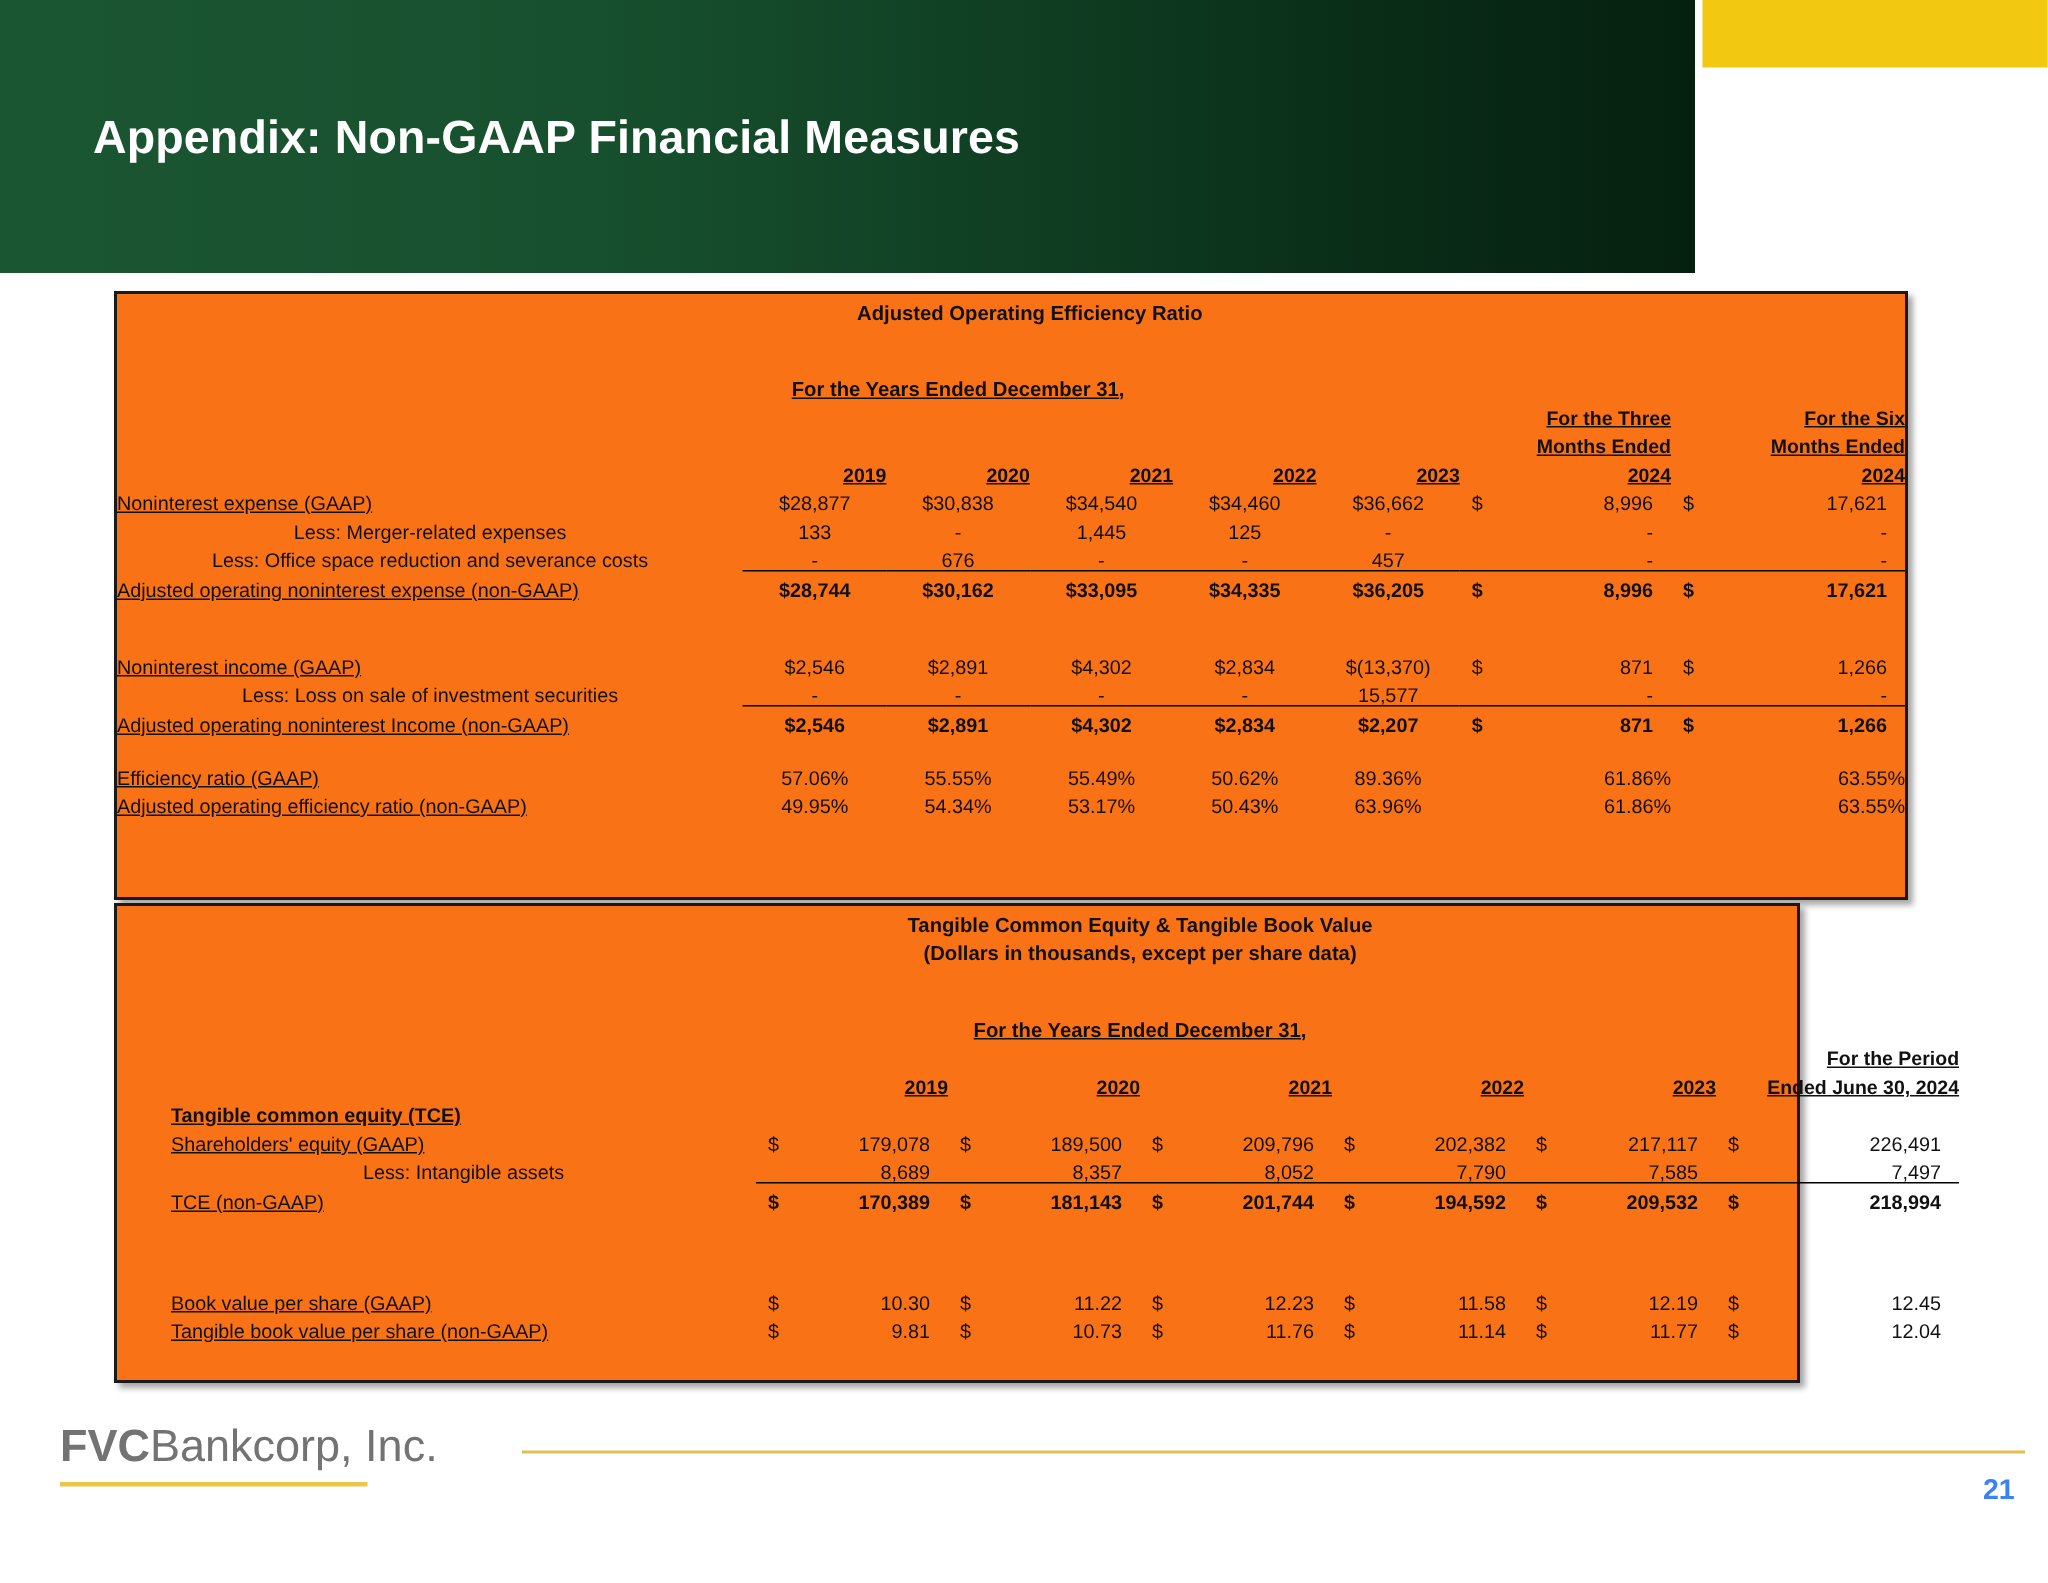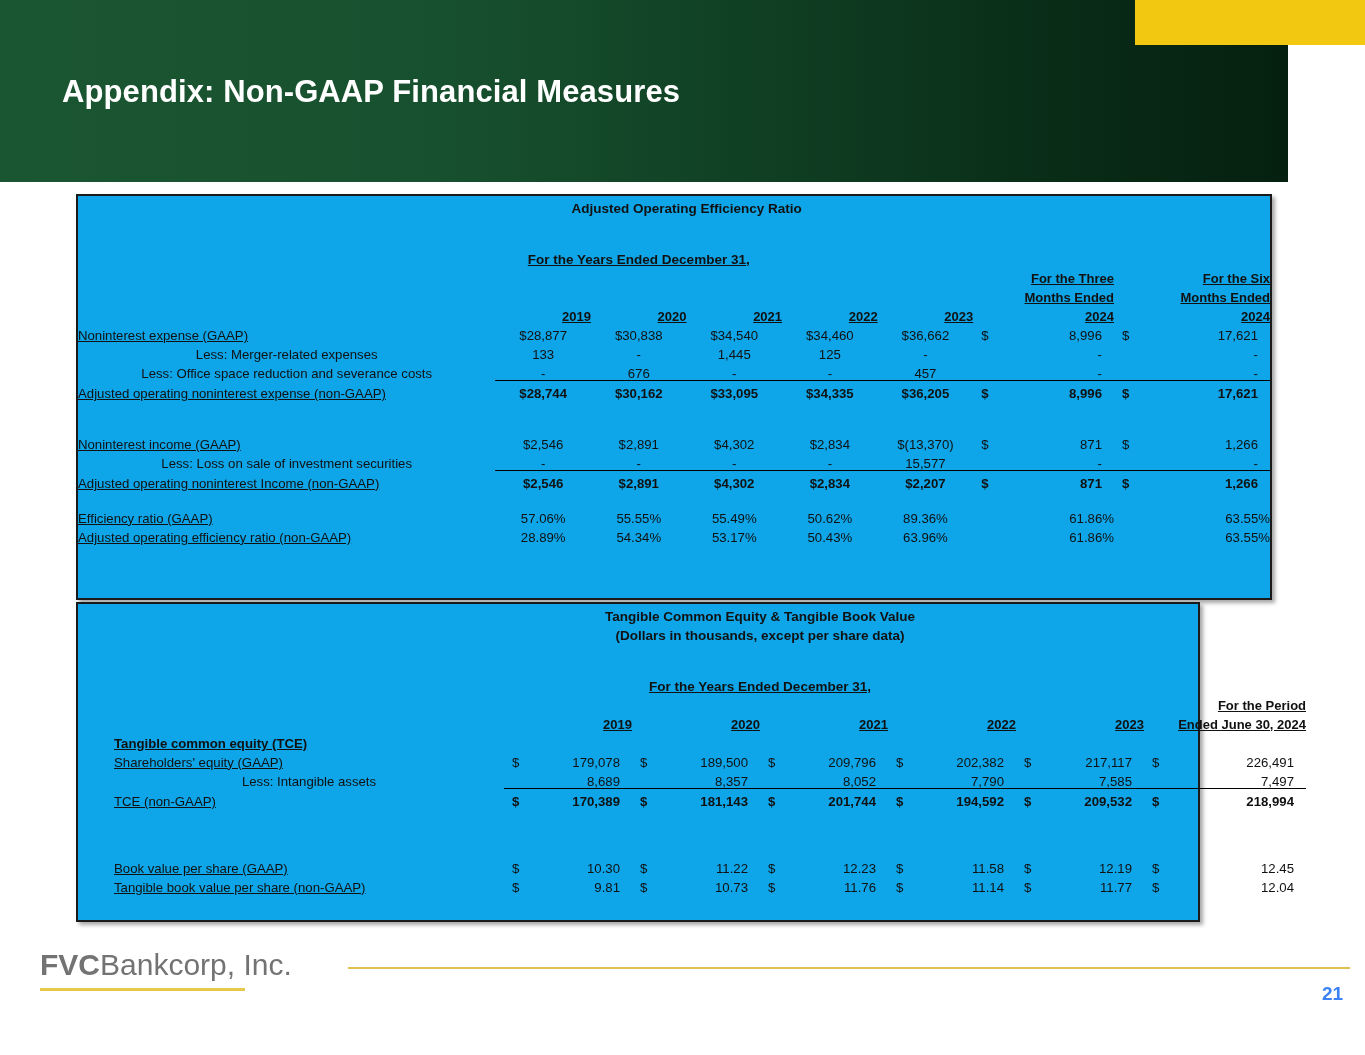--- a/index.html
+++ b/index.html
@@ -12,21 +12,21 @@
     height: 1055px;
     position: relative;
     font-family: "Liberation Sans", sans-serif;
     overflow: hidden;
   }
 
   
   #header-band {
     position: absolute;
     left: 0; top: 0;
-    width: 1288px; height: 182px;
+    width: 1130px; height: 182px;
     background: linear-gradient(to right, #1b5632 0%, #17502e 35%, #0f3d22 62%, #092c17 82%, #05200f 100%);
   }
   #accent-bar {
     position: absolute;
     left: 1135px; top: 0;
     width: 230px; height: 45px;
     background: #f2c811;
   }
   #slide-title {
     position: absolute;
@@ -34,21 +34,21 @@
     font-size: 31px;
     font-weight: bold;
     color: #ffffff;
     letter-spacing: 0.1px;
     white-space: nowrap;
   }
 
   
   .table-frame {
     position: absolute;
-    background: #0ea5e9;
+    background: #f97316;
     border: 2px solid #1a1a1a;
     box-shadow: 3px 3px 4px rgba(0,0,0,0.35);
     box-sizing: border-box;
   }
   #table1-frame { left: 76px; top: 194px; width: 1196px; height: 406px; }
   #table2-frame { left: 76px; top: 602px; width: 1124px; height: 320px; padding-left: 36px; }
 
   .tbl {
     border-collapse: collapse;
     width: 100%;
@@ -333,21 +333,21 @@
       <td class="num">55.55%</td>
       <td class="num">55.49%</td>
       <td class="num">50.62%</td>
       <td class="num">89.36%</td>
       <td class="numr">61.86%</td>
       <td class="numr">63.55%</td>
     </tr>
 
     <tr class="row">
       <td class="lbl">Adjusted operating efficiency ratio (non-GAAP)</td>
-      <td class="num">28.89%</td>
+      <td class="num">49.95%</td>
       <td class="num">54.34%</td>
       <td class="num">53.17%</td>
       <td class="num">50.43%</td>
       <td class="num">63.96%</td>
       <td class="numr">61.86%</td>
       <td class="numr">63.55%</td>
     </tr>
   </tbody>
     </table>
 </div>

